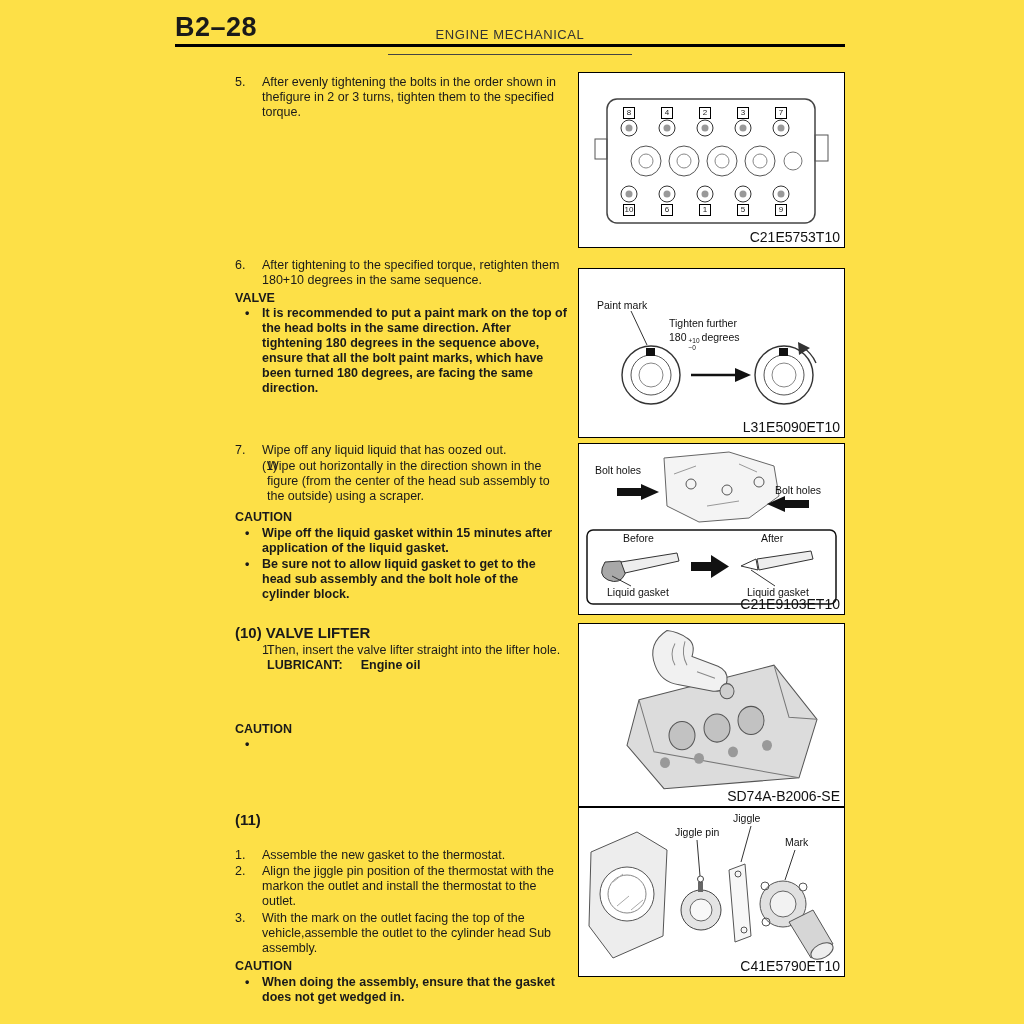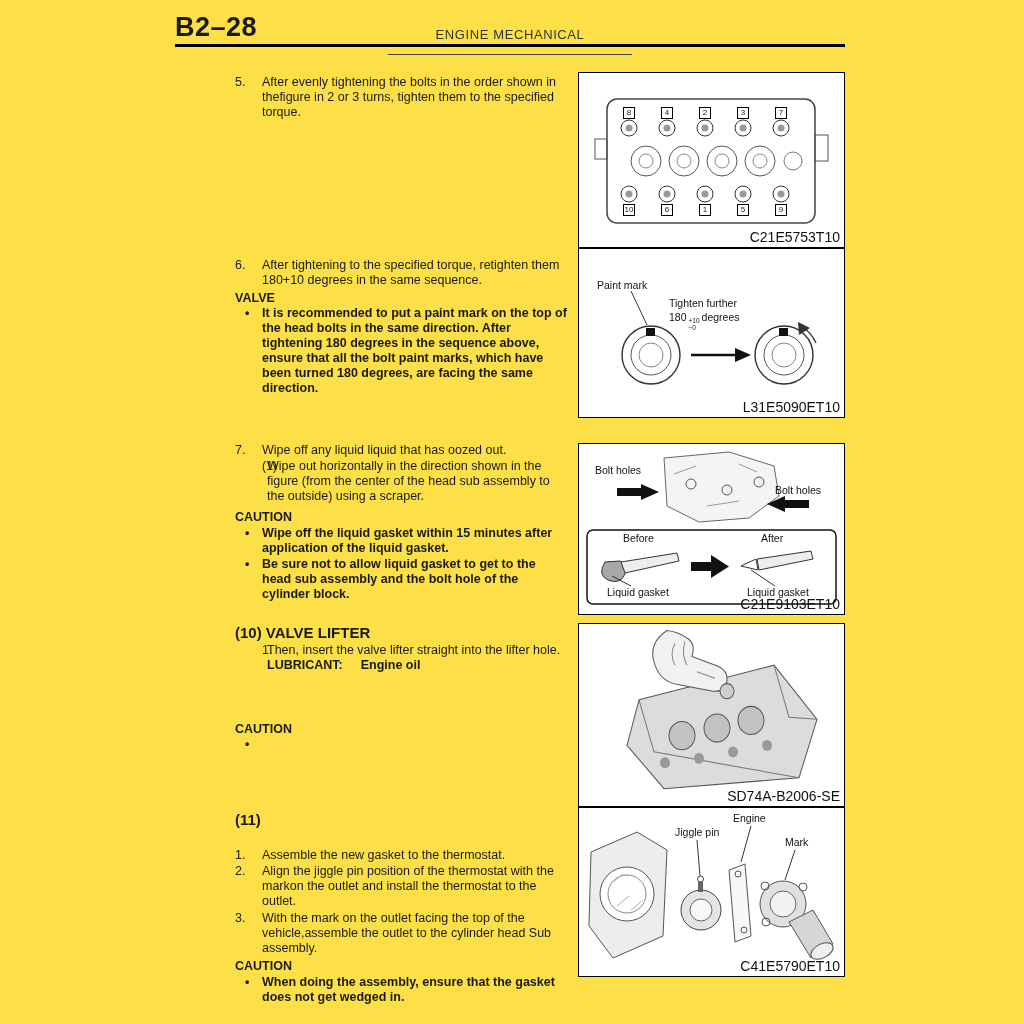--- a/index.html
+++ b/index.html
@@ -170,21 +170,21 @@
     <div class="bolt-num" style="left:158px; top:34px">3</div>
     <div class="bolt-num" style="left:196px; top:34px">7</div>
     <div class="bolt-num" style="left:44px; top:131px">10</div>
     <div class="bolt-num" style="left:82px; top:131px">6</div>
     <div class="bolt-num" style="left:120px; top:131px">1</div>
     <div class="bolt-num" style="left:158px; top:131px">5</div>
     <div class="bolt-num" style="left:196px; top:131px">9</div>
     <div class="fig-code">C21E5753T10</div>
   </div>
 
-  <div class="fig" style="top:248px; height:170px">
+  <div class="fig" style="top:268px; height:170px">
     <svg class="art" viewBox="0 0 265 168" preserveAspectRatio="none">
       <line x1="52" y1="42" x2="68" y2="76" stroke="#333" stroke-width="1"></line>
       <circle cx="72" cy="106" r="29" fill="none" stroke="#333" stroke-width="1.4"></circle>
       <circle cx="72" cy="106" r="20" fill="none" stroke="#555"></circle>
       <circle cx="72" cy="106" r="12" fill="none" stroke="#888"></circle>
       <rect x="67" y="79" width="9" height="8" fill="#111"></rect>
       <line x1="112" y1="106" x2="157" y2="106" stroke="#111" stroke-width="2.5"></line>
       <polygon points="156,99 172,106 156,113" fill="#111"></polygon>
       <circle cx="205" cy="106" r="29" fill="none" stroke="#333" stroke-width="1.4"></circle>
       <circle cx="205" cy="106" r="20" fill="none" stroke="#555"></circle>
@@ -270,18 +270,18 @@
       <circle cx="186" cy="78" r="4" fill="none" stroke="#555"></circle>
       <circle cx="224" cy="79" r="4" fill="none" stroke="#555"></circle>
       <circle cx="187" cy="114" r="4" fill="none" stroke="#555"></circle>
       <path d="M210,114 L234,102 L254,136 L232,150 Z" fill="#d6d6d6" stroke="#555"></path>
       <ellipse cx="243" cy="143" rx="12" ry="7" fill="#eee" stroke="#555" transform="rotate(-28 243 143)"></ellipse>
       <line x1="118" y1="32" x2="121" y2="68" stroke="#333"></line>
       <line x1="172" y1="18" x2="162" y2="54" stroke="#333"></line>
       <line x1="216" y1="42" x2="206" y2="72" stroke="#333"></line>
     </svg>
     <div class="fig-label" style="left:96px; top:18px">Jiggle pin</div>
-    <div class="fig-label" style="left:154px; top:4px">Engine</div>
+    <div class="fig-label" style="left:154px; top:4px">Jiggle</div>
     <div class="fig-label" style="left:206px; top:28px">Mark</div>
     <div class="fig-code">C41E5790ET10</div>
   </div>
 
 </div>
 
 </body></html>

